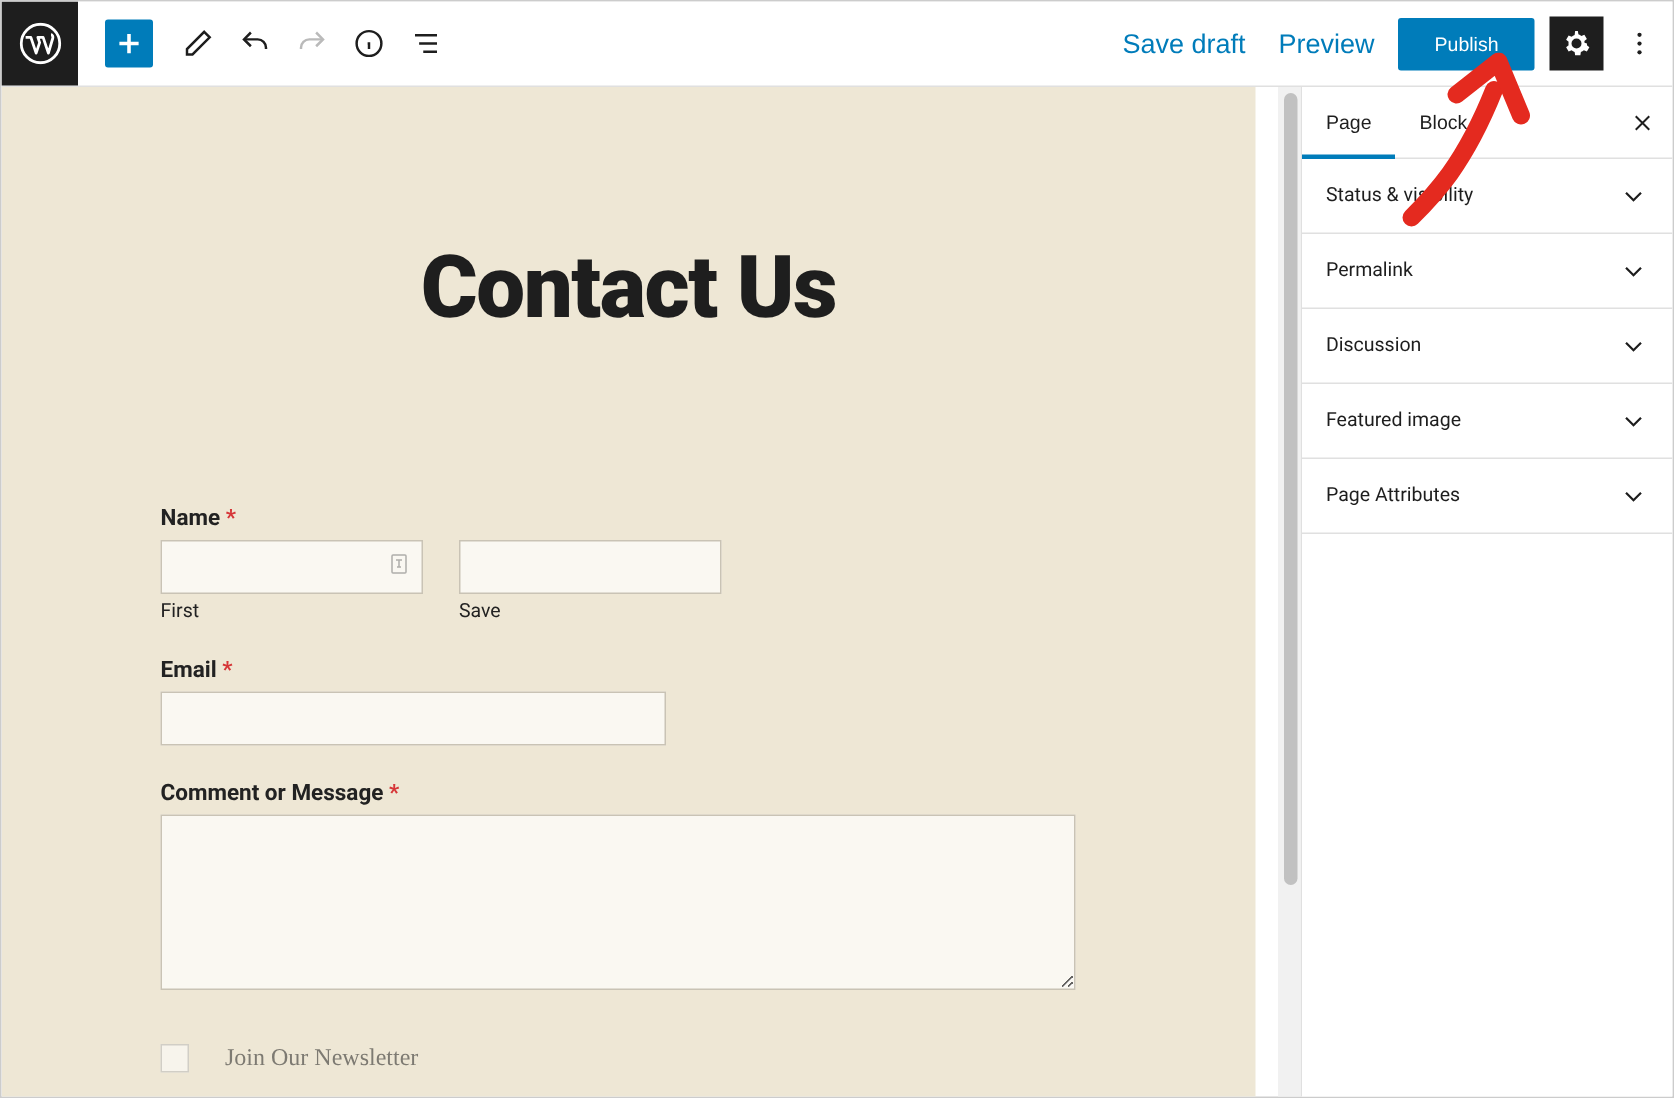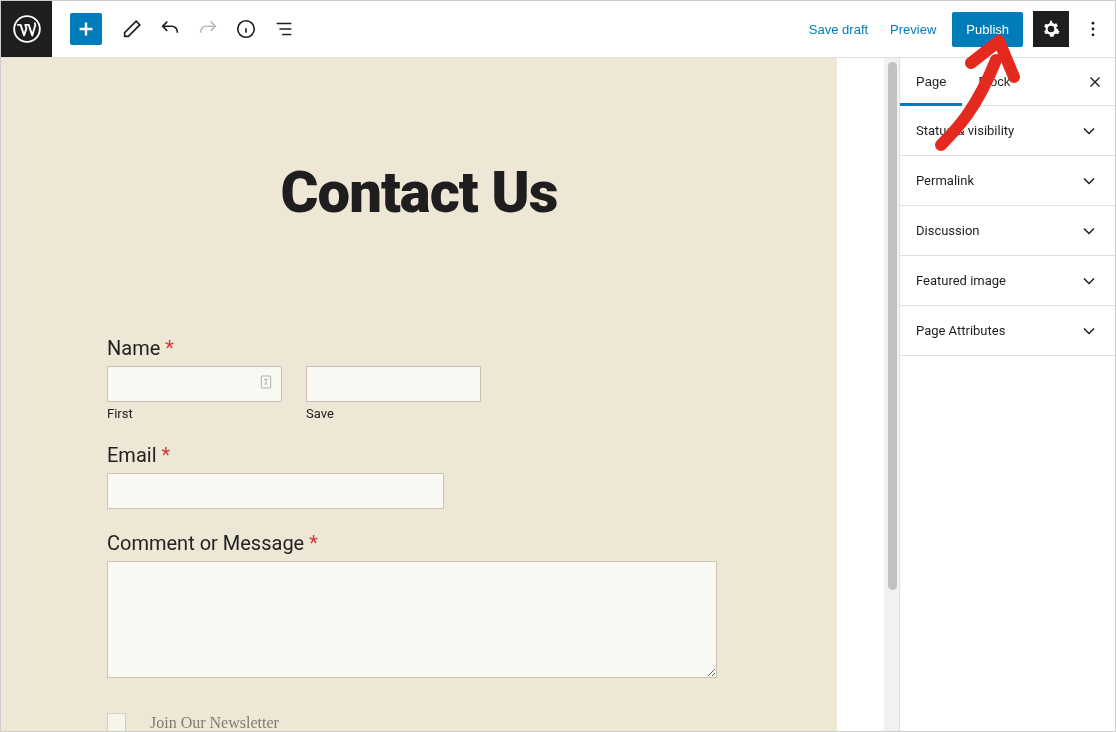--- a/index.html
+++ b/index.html
@@ -62,32 +62,32 @@
 
   .toolbar-right {
     margin-left: auto;
     display: flex;
     align-items: center;
     gap: 10px;
     padding-right: 8px;
   }
   .link-btn {
     color: #007cba;
-    font-size: 13px;
+    font-size: 18px;
     background: none;
     border: none;
     cursor: pointer;
     padding: 8px 6px;
   }
   .publish-btn {
     background: #007cba;
     color: #fff;
     border: none;
     font-size: 13px;
-    padding: 10px 14px;
+    padding: 10px 24px;
     cursor: pointer;
     border-radius: 2px;
   }
   .settings-btn {
     background: #1e1e1e;
     width: 36px;
     height: 36px;
     display: flex;
     align-items: center;
     justify-content: center;
@@ -153,22 +153,22 @@
   .page-title {
     font-size: 58px;
     font-weight: 900;
     letter-spacing: -1px;
     text-align: center;
     color: #1e1e1e;
     margin-bottom: 110px;
   }
   .form-field { margin-bottom: 22px; }
   .field-label {
-    font-size: 20px;
-    font-weight: 400;
+    font-size: 15px;
+    font-weight: 700;
     color: #222;
     display: block;
     margin-bottom: 6px;
   }
   .req { color: #d63638; }
   .name-row { display: flex; gap: 24px; }
   .name-col { flex: 0 0 175px; }
   .text-input {
     width: 100%;
     height: 36px;
@@ -221,21 +221,21 @@
     background: #efedea;
     border: 1px solid #d4d1cb;
     padding: 12px 24px;
     font-size: 18px;
     color: #8a8884;
     cursor: pointer;
   }
 
   
   .sidebar {
-    width: 216px;
+    width: 248px;
     border-left: 1px solid #e0e0e0;
     background: #fff;
     display: flex;
     flex-direction: column;
   }
   .sidebar-tabs {
     display: flex;
     align-items: center;
     height: 48px;
     border-bottom: 1px solid #e0e0e0;

